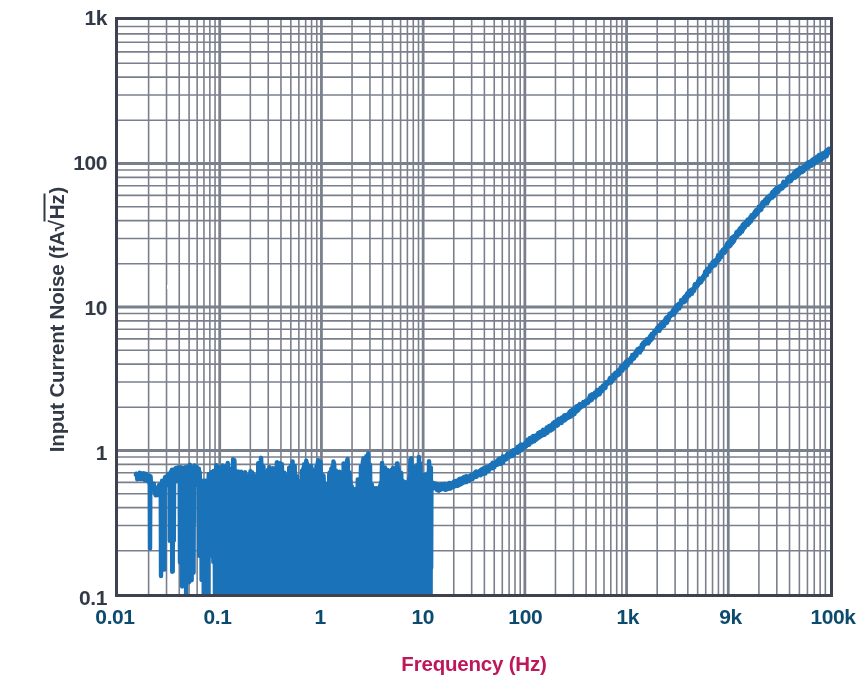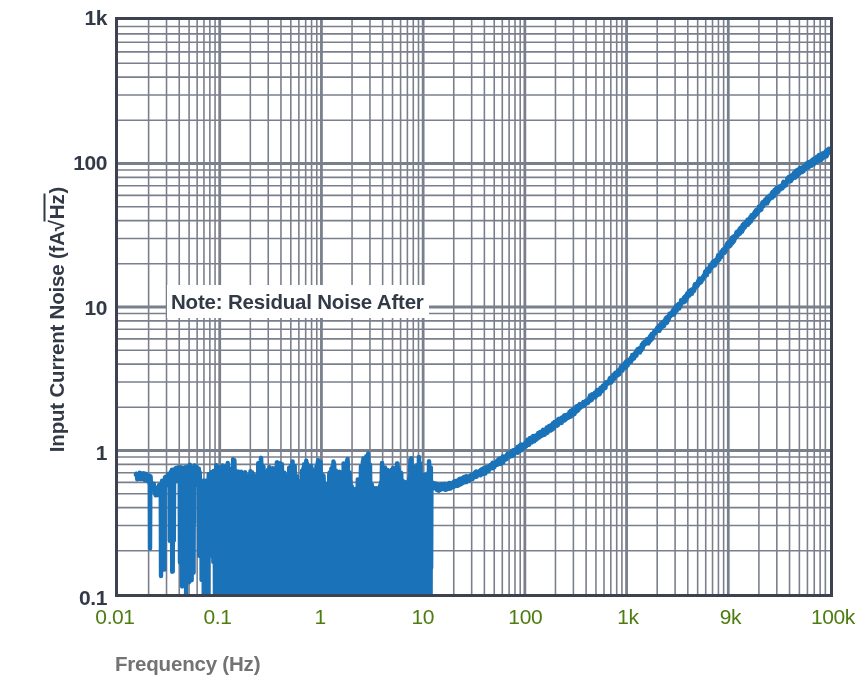--- a/index.html
+++ b/index.html
@@ -44,22 +44,22 @@
   #ytick-wrap {
     position: absolute;
     left: 0; top: 0;
     width: 107px; height: 684px;
   }
   .xtick {
     position: absolute;
     top: 606px;
     text-align: center;
     font-size: 21px;
-    font-weight: normal;
-    color: #4d7c0f;
+    font-weight: bold;
+    color: #0c4a6e;
     letter-spacing: -0.4px;
     line-height: 1;
     white-space: nowrap;
     transform: translateX(-50%);
   }
   
   #ylabel {
     position: absolute;
     left: -224px;
     top: 307px;
@@ -70,23 +70,24 @@
     font-size: 20.5px;
     font-weight: bold;
     color: #333a47;
     letter-spacing: -0.2px;
     white-space: nowrap;
   }
   #xlabel {
     position: absolute;
     left: 115px; top: 652px;
     width: 718px;
+    text-align: center;
     font-size: 20.5px;
     font-weight: bold;
-    color: #737373;
+    color: #be185d;
     letter-spacing: -0.2px;
     white-space: nowrap;
   }
   .rad {
     display: inline-block;
     border-top: 2px solid #333a47;
     padding: 0 1px 0 2px;
     margin-left: 1px;
     line-height: 1.08;
   }
@@ -221,21 +222,20 @@
         <line x1="0" y1="6.634836131297902" x2="718" y2="6.634836131297902" stroke="#7a7f8c" stroke-width="1.6"></line>
         <line x1="0" y1="435" x2="718" y2="435" stroke="#7a7f8c" stroke-width="2.8"></line>
         <line x1="0" y1="290" x2="718" y2="290" stroke="#7a7f8c" stroke-width="2.8"></line>
         <line x1="0" y1="145" x2="718" y2="145" stroke="#7a7f8c" stroke-width="2.8"></line>
       </svg>
     <svg id="curve-svg" viewBox="0 0 718 580" preserveAspectRatio="none">
         <path d="M18.06,459.46L18.33,458.43L18.60,458.79L18.87,459.64L19.14,460.86L19.41,464.13L19.68,463.45L19.95,460.65L20.22,462.47L20.48,463.02L20.75,461.78L21.02,463.56L21.29,459.08L21.56,461.27L21.83,457.54L22.10,462.49L22.37,457.63L22.64,462.87L22.91,463.86L23.18,460.37L23.45,463.04L23.72,460.59L23.98,461.81L24.25,459.39L24.52,462.10L24.79,461.82L25.06,459.46L25.33,463.97L25.60,457.94L25.87,462.23L26.14,461.91L26.41,461.60L26.68,462.22L26.95,464.89L27.21,463.43L27.48,458.78L27.75,460.32L28.02,458.77L28.29,461.94L28.56,458.67L28.83,460.92L29.10,464.23L29.37,463.03L29.64,465.72L29.91,461.65L30.18,464.34L30.45,464.60L30.71,462.22L30.98,461.93L31.25,463.08L31.52,467.92L31.79,460.36L32.06,464.67L32.33,534.13L32.60,467.29L32.87,461.24L33.14,466.09L33.41,469.57L33.68,468.59L33.95,471.84L34.21,470.61L34.48,472.27L34.75,469.69L35.02,469.12L35.29,469.65L35.56,474.95L35.83,469.68L36.10,468.51L36.37,472.11L36.64,471.34L36.91,473.46L37.18,478.69L37.44,473.83L37.71,475.07L37.98,480.30L38.25,477.91L38.52,480.22L38.79,474.12L39.06,475.22L39.33,476.72L39.60,479.87L39.87,476.35L40.14,472.55L40.41,480.12L40.68,476.32L40.94,471.04L41.21,477.61L41.48,469.90L41.75,476.87L42.02,479.29L42.29,469.79L42.56,474.55L42.83,472.20L43.10,472.49L43.37,561.86L43.64,475.74L43.91,473.54L44.18,475.87L44.44,465.52L44.71,473.94L44.98,469.77L45.25,473.85L45.52,469.70L45.79,469.75L46.06,467.55L46.33,471.05L46.60,469.33L46.87,555.42L47.14,465.64L47.41,461.99L47.67,471.11L47.94,470.78L48.21,461.54L48.48,467.57L48.75,463.72L49.02,467.13L49.29,462.66L49.56,465.01L49.83,466.71L50.10,465.68L50.37,460.88L50.64,469.86L50.91,458.31L51.17,465.57L51.44,465.81L51.71,467.85L51.98,466.11L52.25,526.31L52.52,464.70L52.79,465.76L53.06,464.46L53.33,463.94L53.60,456.11L53.87,455.79L54.14,463.79L54.40,454.43L54.67,557.63L54.94,466.07L55.21,557.46L55.48,489.10L55.75,456.86L56.02,466.68L56.29,526.20L56.56,466.63L56.83,460.82L57.10,453.83L57.37,463.38L57.64,456.09L57.90,466.40L58.17,462.33L58.44,452.62L58.71,460.76L58.98,461.43L59.25,465.65L59.52,457.88L59.79,457.12L60.06,461.78L60.33,460.95L60.60,460.66L60.87,451.80L61.14,456.71L61.40,456.76L61.67,452.19L61.94,465.03L62.21,466.90L62.48,547.91L62.75,493.77L63.02,462.89L63.29,452.26L63.56,451.89L63.83,454.59L64.10,466.36L64.37,543.49L64.63,572.45L64.90,453.95L65.17,459.28L65.44,463.72L65.71,452.50L65.98,455.05L66.25,466.40L66.52,452.28L66.79,463.15L67.06,452.69L67.33,461.23L67.60,462.77L67.87,451.83L68.13,454.12L68.40,463.25L68.67,580.00L68.94,453.67L69.21,537.33L69.48,459.76L69.75,466.92L70.02,460.42L70.29,458.10L70.56,451.88L70.83,452.57L71.10,450.88L71.36,454.07L71.63,568.09L71.90,465.97L72.17,454.75L72.44,449.37L72.71,531.04L72.98,555.26L73.25,459.85L73.52,455.96L73.79,453.50L74.06,452.24L74.33,566.16L74.60,463.42L74.86,492.52L75.13,464.20L75.40,460.08L75.67,454.56L75.94,467.26L76.21,558.46L76.48,464.35L76.75,508.21L77.02,449.97L77.29,464.22L77.56,459.10L77.83,460.47L78.10,466.09L78.36,469.99L78.63,463.56L78.90,456.30L79.17,460.83L79.44,451.68L79.71,456.75L79.98,468.88L80.25,457.83L80.52,458.54L80.79,455.31L81.06,459.72L81.33,467.73L81.59,453.38L81.86,541.40L82.13,463.45L82.40,456.91L82.67,466.46L82.94,476.97L83.21,469.95L83.48,467.38L83.75,471.36L84.02,468.97L84.29,565.80L84.56,476.91L84.83,467.40L85.09,480.66L85.36,562.63L85.63,533.83L85.90,475.83L86.17,465.41L86.44,580.00L86.71,483.29L86.98,529.11L87.25,482.85L87.52,475.60L87.79,525.34L88.06,479.85L88.32,465.38L88.59,466.22L88.86,469.33L89.13,470.20L89.40,477.12L89.67,473.12L89.94,465.72L90.21,466.49L90.48,477.76L90.75,580.00L91.02,580.00L91.29,465.42L91.56,458.86L91.82,463.00L92.09,466.08L92.36,471.81L92.63,470.45L92.90,541.32L93.17,460.07L93.44,471.35L93.71,458.67L93.98,456.81L94.25,460.79L94.52,511.86L94.79,473.42L95.06,525.18L95.32,470.90L95.59,459.87L95.86,465.86L96.13,547.57L96.40,455.53L96.67,474.54L96.94,460.74L97.21,457.00L97.48,469.03L97.75,580.00L98.02,466.54L98.29,531.22L98.55,473.54L98.82,458.41L99.09,449.79L99.36,455.35L99.63,463.35L99.90,580.00L100.17,457.03L100.44,472.58L100.71,451.52L100.98,512.52L101.25,503.40L101.52,459.09L101.79,475.29L102.05,469.49L102.32,460.59L102.59,518.83L102.86,461.25L103.13,456.76L103.40,580.00L103.67,574.18L103.94,546.35L104.21,474.75L104.48,580.00L104.75,452.58L105.02,450.45L105.28,450.27L105.55,456.71L105.82,466.78L106.09,468.39L106.36,470.25L106.63,455.16L106.90,458.98L107.17,531.28L107.44,469.48L107.71,580.00L107.98,456.20L108.25,473.84L108.52,580.00L108.78,580.00L109.05,450.53L109.32,580.00L109.59,468.61L109.86,450.42L110.13,454.60L110.40,458.92L110.67,447.55L110.94,450.98L111.21,458.14L111.48,471.25L111.75,540.73L112.02,465.72L112.28,470.19L112.55,459.73L112.82,454.21L113.09,580.00L113.36,468.62L113.63,464.33L113.90,466.73L114.17,454.47L114.44,568.11L114.71,452.87L114.98,580.00L115.25,506.44L115.51,470.33L115.78,537.08L116.05,443.86L116.32,445.52L116.59,523.59L116.86,447.97L117.13,580.00L117.40,444.85L117.67,459.20L117.94,473.25L118.21,580.00L118.48,474.85L118.75,471.83L119.01,463.55L119.28,465.65L119.55,539.15L119.82,466.36L120.09,532.18L120.36,462.00L120.63,580.00L120.90,456.07L121.17,580.00L121.44,580.00L121.71,580.00L121.98,481.37L122.25,580.00L122.51,482.21L122.78,580.00L123.05,459.24L123.32,580.00L123.59,535.95L123.86,474.46L124.13,456.33L124.40,560.35L124.67,464.13L124.94,458.26L125.21,561.80L125.48,567.47L125.74,475.20L126.01,580.00L126.28,469.25L126.55,580.00L126.82,473.63L127.09,472.44L127.36,580.00L127.63,465.73L127.90,480.25L128.17,456.81L128.44,462.31L128.71,471.40L128.98,479.96L129.24,469.76L129.51,536.24L129.78,480.14L130.05,580.00L130.32,474.11L130.59,476.60L130.86,481.90L131.13,546.24L131.40,460.25L131.67,473.57L131.94,580.00L132.21,459.97L132.47,580.00L132.74,476.29L133.01,580.00L133.28,580.00L133.55,455.87L133.82,471.11L134.09,463.26L134.36,580.00L134.63,464.96L134.90,580.00L135.17,456.89L135.44,469.70L135.71,458.56L135.97,458.52L136.24,467.58L136.51,482.61L136.78,580.00L137.05,477.59L137.32,580.00L137.59,580.00L137.86,466.84L138.13,482.49L138.40,474.72L138.67,460.39L138.94,548.10L139.21,476.37L139.47,546.02L139.74,481.98L140.01,463.80L140.28,462.99L140.55,580.00L140.82,529.48L141.09,580.00L141.36,447.87L141.63,460.45L141.90,580.00L142.17,578.76L142.44,458.23L142.70,566.24L142.97,580.00L143.24,453.72L143.51,580.00L143.78,580.00L144.05,444.46L144.32,442.37L144.59,448.94L144.86,459.09L145.13,449.64L145.40,473.66L145.67,452.94L145.94,580.00L146.20,468.22L146.47,580.00L146.74,451.31L147.01,463.06L147.28,562.87L147.55,580.00L147.82,471.15L148.09,574.19L148.36,474.34L148.63,462.88L148.90,580.00L149.17,467.10L149.43,579.84L149.70,462.99L149.97,580.00L150.24,460.95L150.51,456.22L150.78,580.00L151.05,580.00L151.32,454.35L151.59,580.00L151.86,457.10L152.13,460.30L152.40,465.26L152.67,451.81L152.93,522.84L153.20,484.24L153.47,472.23L153.74,524.19L154.01,483.83L154.28,580.00L154.55,468.42L154.82,462.60L155.09,459.58L155.36,580.00L155.63,580.00L155.90,458.07L156.17,452.74L156.43,475.58L156.70,473.82L156.97,474.81L157.24,580.00L157.51,524.70L157.78,580.00L158.05,475.00L158.32,580.00L158.59,453.86L158.86,580.00L159.13,580.00L159.40,462.34L159.66,473.71L159.93,457.84L160.20,447.01L160.47,446.82L160.74,565.43L161.01,472.03L161.28,469.87L161.55,472.18L161.82,455.04L162.09,457.76L162.36,451.08L162.63,580.00L162.90,457.42L163.16,469.57L163.43,447.81L163.70,580.00L163.97,473.59L164.24,574.36L164.51,449.52L164.78,475.87L165.05,580.00L165.32,448.90L165.59,470.59L165.86,466.73L166.13,580.00L166.39,580.00L166.66,479.65L166.93,464.11L167.20,472.72L167.47,477.22L167.74,457.36L168.01,580.00L168.28,464.60L168.55,484.97L168.82,475.55L169.09,488.37L169.36,470.20L169.63,549.18L169.89,580.00L170.16,475.56L170.43,529.41L170.70,470.27L170.97,580.00L171.24,580.00L171.51,489.19L171.78,477.08L172.05,459.18L172.32,470.88L172.59,452.38L172.86,463.89L173.13,478.89L173.39,580.00L173.66,530.65L173.93,580.00L174.20,450.69L174.47,461.23L174.74,476.00L175.01,580.00L175.28,580.00L175.55,580.00L175.82,474.46L176.09,446.14L176.36,580.00L176.62,460.59L176.89,580.00L177.16,479.93L177.43,451.20L177.70,453.78L177.97,454.50L178.24,450.69L178.51,481.12L178.78,580.00L179.05,469.79L179.32,463.89L179.59,580.00L179.86,580.00L180.12,560.02L180.39,461.07L180.66,537.50L180.93,580.00L181.20,488.32L181.47,580.00L181.74,580.00L182.01,498.36L182.28,580.00L182.55,466.06L182.82,580.00L183.09,580.00L183.35,580.00L183.62,468.94L183.89,487.75L184.16,547.76L184.43,580.00L184.70,580.00L184.97,481.96L185.24,479.67L185.51,455.34L185.78,462.05L186.05,558.05L186.32,580.00L186.59,580.00L186.85,453.06L187.12,470.28L187.39,475.54L187.66,448.94L187.93,464.35L188.20,468.64L188.47,565.88L188.74,548.42L189.01,580.00L189.28,580.00L189.55,470.88L189.82,445.16L190.09,473.79L190.35,564.23L190.62,447.87L190.89,580.00L191.16,456.69L191.43,580.00L191.70,461.84L191.97,452.53L192.24,580.00L192.51,459.48L192.78,463.76L193.05,475.85L193.32,476.01L193.58,471.88L193.85,578.76L194.12,465.69L194.39,580.00L194.66,450.22L194.93,464.78L195.20,452.31L195.47,580.00L195.74,474.20L196.01,486.51L196.28,484.08L196.55,580.00L196.82,485.91L197.08,469.20L197.35,475.95L197.62,580.00L197.89,580.00L198.16,474.18L198.43,463.71L198.70,454.71L198.97,580.00L199.24,463.75L199.51,579.15L199.78,580.00L200.05,450.84L200.32,464.91L200.58,466.12L200.85,452.68L201.12,580.00L201.39,446.51L201.66,454.40L201.93,444.67L202.20,518.65L202.47,580.00L202.74,580.00L203.01,460.59L203.28,536.25L203.55,463.33L203.81,449.83L204.08,575.84L204.35,446.59L204.62,473.65L204.89,481.26L205.16,532.77L205.43,468.67L205.70,458.82L205.97,471.02L206.24,553.92L206.51,487.70L206.78,580.00L207.05,580.00L207.31,460.51L207.58,469.25L207.85,470.62L208.12,473.65L208.39,539.18L208.66,580.00L208.93,494.54L209.20,473.07L209.47,580.00L209.74,477.29L210.01,580.00L210.28,468.71L210.54,580.00L210.81,474.46L211.08,491.09L211.35,474.71L211.62,480.40L211.89,483.23L212.16,468.91L212.43,473.68L212.70,580.00L212.97,459.98L213.24,457.81L213.51,457.12L213.78,487.68L214.04,486.89L214.31,475.47L214.58,483.71L214.85,537.41L215.12,453.31L215.39,529.48L215.66,478.21L215.93,580.00L216.20,451.31L216.47,516.90L216.74,464.24L217.01,465.90L217.28,445.94L217.54,457.66L217.81,447.61L218.08,449.42L218.35,480.34L218.62,479.14L218.89,580.00L219.16,580.00L219.43,456.70L219.70,455.17L219.97,480.50L220.24,580.00L220.51,475.32L220.77,458.37L221.04,478.05L221.31,457.21L221.58,580.00L221.85,580.00L222.12,459.91L222.39,580.00L222.66,482.78L222.93,580.00L223.20,456.51L223.47,471.91L223.74,576.10L224.01,480.34L224.27,546.15L224.54,580.00L224.81,461.55L225.08,487.13L225.35,479.16L225.62,580.00L225.89,468.67L226.16,580.00L226.43,580.00L226.70,528.99L226.97,456.47L227.24,580.00L227.50,447.97L227.77,463.92L228.04,466.35L228.31,450.67L228.58,580.00L228.85,544.26L229.12,580.00L229.39,580.00L229.66,448.64L229.93,458.31L230.20,453.74L230.47,580.00L230.74,457.40L231.00,444.96L231.27,580.00L231.54,443.40L231.81,451.32L232.08,558.53L232.35,580.00L232.62,464.19L232.89,458.49L233.16,580.00L233.43,481.88L233.70,457.12L233.97,580.00L234.24,580.00L234.50,466.52L234.77,476.41L235.04,490.84L235.31,495.47L235.58,494.42L235.85,471.32L236.12,501.21L236.39,580.00L236.66,580.00L236.93,477.92L237.20,487.53L237.47,508.47L237.73,580.00L238.00,580.00L238.27,498.71L238.54,498.93L238.81,503.66L239.08,549.59L239.35,485.13L239.62,485.23L239.89,473.64L240.16,486.35L240.43,485.54L240.70,495.25L240.97,580.00L241.23,474.38L241.50,489.26L241.77,464.17L242.04,490.98L242.31,495.00L242.58,481.09L242.85,465.13L243.12,580.00L243.39,580.00L243.66,487.38L243.93,580.00L244.20,580.00L244.46,580.00L244.73,469.46L245.00,450.86L245.27,580.00L245.54,580.00L245.81,535.80L246.08,580.00L246.35,580.00L246.62,477.70L246.89,446.02L247.16,533.48L247.43,443.05L247.70,580.00L247.96,527.35L248.23,446.49L248.50,447.22L248.77,465.31L249.04,450.81L249.31,580.00L249.58,580.00L249.85,449.43L250.12,554.94L250.39,440.76L250.66,448.48L250.93,577.45L251.20,465.64L251.46,466.68L251.73,467.94L252.00,580.00L252.27,437.98L252.54,443.35L252.81,580.00L253.08,456.64L253.35,580.00L253.62,479.19L253.89,580.00L254.16,449.44L254.43,471.91L254.69,556.45L254.96,469.44L255.23,483.67L255.50,525.88L255.77,483.02L256.04,469.62L256.31,580.00L256.58,580.00L256.85,482.49L257.12,498.33L257.39,580.00L257.66,580.00L257.93,484.69L258.19,472.88L258.46,580.00L258.73,506.51L259.00,505.25L259.27,580.00L259.54,487.67L259.81,580.00L260.08,482.80L260.35,501.89L260.62,473.14L260.89,580.00L261.16,485.69L261.43,480.32L261.69,580.00L261.96,487.87L262.23,580.00L262.50,580.00L262.77,560.94L263.04,580.00L263.31,493.81L263.58,488.76L263.85,475.68L264.12,470.87L264.39,580.00L264.66,469.61L264.92,580.00L265.19,467.03L265.46,580.00L265.73,480.77L266.00,457.00L266.27,447.49L266.54,566.19L266.81,460.02L267.08,580.00L267.35,460.69L267.62,580.00L267.89,462.54L268.16,460.16L268.42,580.00L268.69,580.00L268.96,463.71L269.23,452.22L269.50,481.24L269.77,454.61L270.04,576.32L270.31,460.75L270.58,484.58L270.85,565.83L271.12,458.47L271.39,548.94L271.65,454.75L271.92,580.00L272.19,580.00L272.46,580.00L272.73,486.77L273.00,467.89L273.27,463.49L273.54,483.72L273.81,580.00L274.08,490.18L274.35,461.28L274.62,487.17L274.89,479.29L275.15,483.59L275.42,474.95L275.69,454.56L275.96,464.02L276.23,580.00L276.50,580.00L276.77,580.00L277.04,480.48L277.31,452.49L277.58,478.21L277.85,480.66L278.12,580.00L278.39,534.92L278.65,564.09L278.92,529.64L279.19,468.29L279.46,580.00L279.73,454.60L280.00,551.12L280.27,580.00L280.54,580.00L280.81,468.15L281.08,456.68L281.35,448.03L281.62,580.00L281.88,448.10L282.15,580.00L282.42,467.13L282.69,452.37L282.96,580.00L283.23,580.00L283.50,455.52L283.77,580.00L284.04,580.00L284.31,460.82L284.58,580.00L284.85,486.30L285.12,580.00L285.38,567.71L285.65,457.72L285.92,472.63L286.19,530.74L286.46,496.75L286.73,482.35L287.00,491.85L287.27,465.66L287.54,484.53L287.81,483.40L288.08,487.14L288.35,498.42L288.61,481.13L288.88,469.74L289.15,580.00L289.42,482.65L289.69,580.00L289.96,492.63L290.23,467.07L290.50,481.93L290.77,570.44L291.04,527.10L291.31,580.00L291.58,542.00L291.85,571.15L292.11,481.73L292.38,580.00L292.65,542.93L292.92,580.00L293.19,470.11L293.46,463.52L293.73,476.78L294.00,541.65L294.27,463.14L294.54,457.88L294.81,443.96L295.08,454.56L295.35,580.00L295.61,577.76L295.88,442.85L296.15,580.00L296.42,580.00L296.69,449.72L296.96,452.69L297.23,450.57L297.50,580.00L297.77,580.00L298.04,580.00L298.31,460.08L298.58,458.81L298.84,580.00L299.11,554.86L299.38,580.00L299.65,468.89L299.92,457.54L300.19,511.62L300.46,458.86L300.73,580.00L301.00,465.97L301.27,564.92L301.54,449.90L301.81,580.00L302.08,580.00L302.34,457.57L302.61,467.12L302.88,512.23L303.15,578.41L303.42,441.59L303.69,471.20L303.96,452.98L304.23,580.00L304.50,457.74L304.77,580.00L305.04,448.14L305.31,580.00L305.57,476.76L305.84,478.54L306.11,476.45L306.38,481.05L306.65,528.32L306.92,483.40L307.19,580.00L307.46,580.00L307.73,580.00L308.00,459.66L308.27,486.37L308.54,466.88L308.81,541.11L309.07,580.00L309.34,462.11L309.61,459.76L309.88,569.91L310.15,481.08L310.42,517.87L310.69,580.00L310.96,575.71L311.23,472.35L311.50,575.90L311.77,462.11L312.04,472.41L312.31,470.20L312.57,580.00L312.84,458.68L313.11,456.80L313.38,473.30L313.65,445.67L313.92,450.76L314.19,466.32L314.46,476.79L314.73,548.76L315.00,580.00L315.27,580.00L315.54,452.26L315.80,553.79L316.07,467.86L316.34,469.64L316.61,472.29L316.88,472.86L317.15,467.75L317.42,473.04L317.69,471.51L317.96,471.92L318.23,467.75L318.50,473.24L318.77,469.25L319.04,468.14L319.30,469.29L319.57,468.87L319.84,468.34L320.11,472.76L320.38,473.22L320.65,471.49L320.92,471.52L321.19,469.32L321.46,469.03L321.73,475.01L322.00,469.14L322.27,475.09L322.53,475.32L322.80,472.14L323.07,472.48L323.34,470.88L323.61,475.70L323.88,475.02L324.15,474.12L324.42,471.33L324.69,473.49L324.96,471.76L325.23,474.67L325.50,469.63L325.77,472.45L326.03,470.99L326.30,470.05L326.57,468.96L326.84,472.04L327.11,470.34L327.38,470.24L327.65,469.99L327.92,470.67L328.19,474.04L328.46,473.69L328.73,471.82L329.00,470.07L329.27,468.82L329.53,471.71L329.80,470.42L330.07,474.82L330.34,472.52L330.61,470.46L330.88,474.65L331.15,474.44L331.42,472.09L331.69,473.54L331.96,471.64L332.23,468.95L332.50,470.44L332.76,470.60L333.03,471.81L333.30,472.08L333.57,473.78L333.84,470.87L334.11,467.71L334.38,467.77L334.65,471.32L334.92,470.80L335.19,473.41L335.46,470.06L335.73,470.59L336.00,468.40L336.26,471.24L336.53,469.92L336.80,468.94L337.07,470.16L337.34,469.70L337.61,469.89L337.88,472.30L338.15,470.57L338.42,466.67L338.69,471.44L338.96,466.14L339.23,469.67L339.50,470.33L339.76,470.53L340.03,470.84L340.30,468.36L340.57,465.80L340.84,470.87L341.11,470.59L341.38,467.40L341.65,470.57L341.92,469.46L342.19,468.33L342.46,466.41L342.73,469.83L342.99,470.62L343.26,464.68L343.53,469.82L343.80,469.90L344.07,467.09L344.34,463.75L344.61,464.12L344.88,466.22L345.15,468.93L345.42,466.60L345.69,464.50L345.96,469.07L346.23,463.28L346.49,465.04L346.76,468.48L347.03,462.97L347.30,466.95L347.57,463.67L347.84,467.83L348.11,463.11L348.38,464.28L348.65,467.30L348.92,461.72L349.19,467.06L349.46,463.09L349.72,462.76L349.99,467.18L350.26,465.24L350.53,463.90L350.80,462.07L351.07,461.08L351.34,466.95L351.61,464.82L351.88,461.12L352.15,465.98L352.42,464.61L352.69,462.09L352.96,464.85L353.22,464.77L353.49,462.37L353.76,464.75L354.03,461.02L354.30,465.48L354.57,464.08L354.84,464.85L355.11,461.36L355.38,460.33L355.65,464.04L355.92,460.85L356.19,460.10L356.46,459.76L356.72,461.21L356.99,460.18L357.26,460.94L357.53,463.89L357.80,458.90L358.07,460.82L358.34,461.26L358.61,460.46L358.88,461.89L359.15,461.58L359.42,462.16L359.69,459.05L359.95,457.19L360.22,461.27L360.49,457.38L360.76,458.14L361.03,456.10L361.30,457.98L361.57,461.58L361.84,460.76L362.11,460.28L362.38,459.98L362.65,458.32L362.92,460.39L363.19,457.80L363.45,459.92L363.72,456.21L363.99,458.71L364.26,458.12L364.53,455.93L364.80,459.22L365.07,455.32L365.34,456.91L365.61,460.13L365.88,454.64L366.15,459.45L366.42,456.37L366.68,454.68L366.95,453.96L367.22,458.40L367.49,457.81L367.76,458.48L368.03,456.34L368.30,454.72L368.57,458.34L368.84,452.96L369.11,458.44L369.38,456.85L369.65,453.03L369.92,457.90L370.18,454.41L370.45,458.27L370.72,455.06L370.99,453.97L371.26,451.91L371.53,454.97L371.80,453.66L372.07,452.56L372.34,455.45L372.61,454.47L372.88,456.19L373.15,455.53L373.42,451.71L373.68,455.93L373.95,452.38L374.22,451.09L374.49,453.29L374.76,450.44L375.03,451.29L375.30,450.71L375.57,449.64L375.84,453.28L376.11,452.32L376.38,452.09L376.65,449.69L376.91,450.65L377.18,451.27L377.45,450.42L377.72,447.21L377.99,448.16L378.26,452.93L378.53,451.89L378.80,451.37L379.07,451.25L379.34,450.68L379.61,451.91L379.88,448.57L380.15,447.62L380.41,448.74L380.68,449.99L380.95,446.82L381.22,448.91L381.49,448.43L381.76,449.55L382.03,445.98L382.30,445.25L382.57,449.37L382.84,448.41L383.11,445.26L383.38,444.24L383.64,444.28L383.91,443.62L384.18,444.60L384.45,443.92L384.72,448.22L384.99,443.10L385.26,446.28L385.53,448.69L385.80,443.71L386.07,446.00L386.34,444.41L386.61,447.94L386.88,442.35L387.14,442.25L387.41,447.12L387.68,442.96L387.95,441.02L388.22,444.35L388.49,446.84L388.76,443.33L389.03,442.13L389.30,443.36L389.57,441.99L389.84,441.80L390.11,442.83L390.38,442.63L390.64,440.76L390.91,444.08L391.18,443.48L391.45,440.90L391.72,441.10L391.99,443.73L392.26,439.06L392.53,439.25L392.80,439.39L393.07,438.08L393.34,438.21L393.61,441.09L393.87,439.99L394.14,440.87L394.41,441.50L394.68,439.02L394.95,440.59L395.22,437.92L395.49,441.26L395.76,439.85L396.03,439.98L396.30,439.59L396.57,436.13L396.84,439.54L397.11,435.73L397.37,438.43L397.64,440.55L397.91,437.08L398.18,439.39L398.45,434.63L398.72,436.02L398.99,439.23L399.26,439.69L399.53,437.22L399.80,437.26L400.07,437.03L400.34,434.15L400.61,434.45L400.87,436.11L401.14,436.80L401.41,434.00L401.68,436.49L401.95,436.07L402.22,434.90L402.49,432.62L402.76,431.45L403.03,437.32L403.30,437.29L403.57,435.18L403.84,432.23L404.10,435.86L404.37,433.82L404.64,430.50L404.91,433.11L405.18,433.81L405.45,429.99L405.72,430.25L405.99,429.17L406.26,435.10L406.53,428.82L406.80,429.72L407.07,433.18L407.34,433.86L407.60,429.60L407.87,433.51L408.14,430.41L408.41,433.51L408.68,431.84L408.95,430.54L409.22,429.33L409.49,430.21L409.76,428.25L410.03,430.06L410.30,432.11L410.57,429.49L410.83,427.09L411.10,431.02L411.37,429.99L411.64,430.88L411.91,426.13L412.18,425.27L412.45,429.59L412.72,428.15L412.99,424.06L413.26,424.72L413.53,428.81L413.80,427.39L414.07,425.66L414.33,426.30L414.60,429.20L414.87,427.89L415.14,422.62L415.41,424.99L415.68,427.24L415.95,427.07L416.22,425.13L416.49,422.37L416.76,422.01L417.03,426.99L417.30,424.17L417.57,423.56L417.83,422.50L418.10,422.54L418.37,426.15L418.64,420.29L418.91,420.45L419.18,425.25L419.45,424.36L419.72,425.76L419.99,423.89L420.26,420.65L420.53,422.51L420.80,424.09L421.06,423.21L421.33,419.82L421.60,424.31L421.87,419.51L422.14,422.50L422.41,421.49L422.68,423.22L422.95,421.17L423.22,420.81L423.49,418.68L423.76,417.32L424.03,421.05L424.30,419.22L424.56,422.04L424.83,421.54L425.10,416.79L425.37,418.42L425.64,416.23L425.91,416.27L426.18,417.22L426.45,420.66L426.72,419.15L426.99,416.45L427.26,416.21L427.53,420.01L427.79,419.06L428.06,417.93L428.33,414.93L428.60,414.12L428.87,416.09L429.14,417.67L429.41,415.89L429.68,417.68L429.95,415.85L430.22,419.27L430.49,417.47L430.76,413.79L431.03,417.03L431.29,415.26L431.56,417.86L431.83,415.25L432.10,414.16L432.37,411.76L432.64,414.44L432.91,415.43L433.18,417.22L433.45,413.52L433.72,415.38L433.99,413.77L434.26,412.05L434.53,415.27L434.79,410.27L435.06,413.76L435.33,413.15L435.60,413.68L435.87,410.02L436.14,414.25L436.41,411.22L436.68,414.82L436.95,412.91L437.22,413.53L437.49,408.81L437.76,412.54L438.02,413.99L438.29,410.13L438.56,407.48L438.83,407.88L439.10,411.65L439.37,408.73L439.64,407.45L439.91,412.50L440.18,406.01L440.45,408.57L440.72,409.76L440.99,406.92L441.26,408.88L441.52,406.10L441.79,409.84L442.06,408.89L442.33,408.78L442.60,404.96L442.87,409.96L443.14,409.26L443.41,405.37L443.68,403.67L443.95,408.96L444.22,405.68L444.49,407.93L444.75,402.88L445.02,406.72L445.29,407.16L445.56,404.31L445.83,404.21L446.10,406.57L446.37,405.38L446.64,404.04L446.91,403.56L447.18,403.70L447.45,407.21L447.72,401.63L447.99,405.35L448.25,405.38L448.52,402.26L448.79,403.38L449.06,401.65L449.33,402.81L449.60,400.80L449.87,399.56L450.14,400.22L450.41,404.68L450.68,404.13L450.95,402.20L451.22,399.22L451.49,402.38L451.75,403.46L452.02,399.43L452.29,402.48L452.56,399.20L452.83,401.50L453.10,400.12L453.37,398.57L453.64,401.03L453.91,398.47L454.18,400.91L454.45,401.91L454.72,400.84L454.98,399.22L455.25,395.96L455.52,396.89L455.79,395.90L456.06,400.88L456.33,398.20L456.60,394.86L456.87,394.91L457.14,400.48L457.41,398.19L457.68,398.68L457.95,398.98L458.22,399.69L458.48,393.66L458.75,397.96L459.02,397.37L459.29,393.36L459.56,398.32L459.83,397.93L460.10,392.73L460.37,398.25L460.64,392.94L460.91,391.83L461.18,391.80L461.45,391.27L461.71,393.41L461.98,395.89L462.25,394.48L462.52,390.22L462.79,392.39L463.06,393.92L463.33,393.11L463.60,394.95L463.87,391.27L464.14,392.19L464.41,393.98L464.68,389.40L464.95,390.76L465.21,388.40L465.48,388.09L465.75,390.30L466.02,391.29L466.29,391.78L466.56,389.85L466.83,389.60L467.10,390.81L467.37,388.24L467.64,390.83L467.91,390.07L468.18,387.63L468.45,390.44L468.71,390.46L468.98,389.83L469.25,385.98L469.52,387.08L469.79,390.22L470.06,386.60L470.33,389.22L470.60,388.01L470.87,388.30L471.14,387.38L471.41,386.73L471.68,386.23L471.94,384.57L472.21,387.55L472.48,387.11L472.75,387.13L473.02,385.60L473.29,385.80L473.56,385.93L473.83,386.36L474.10,386.94L474.37,383.07L474.64,384.71L474.91,382.53L475.18,383.88L475.44,380.81L475.71,384.20L475.98,379.43L476.25,384.70L476.52,383.94L476.79,380.44L477.06,384.32L477.33,379.35L477.60,381.92L477.87,383.71L478.14,378.06L478.41,378.79L478.68,378.58L478.94,380.02L479.21,379.08L479.48,379.13L479.75,379.80L480.02,379.52L480.29,378.72L480.56,381.04L480.83,376.54L481.10,381.63L481.37,377.03L481.64,380.96L481.91,380.46L482.17,379.48L482.44,375.08L482.71,377.31L482.98,376.00L483.25,373.78L483.52,379.01L483.79,375.73L484.06,374.95L484.33,374.31L484.60,375.08L484.87,375.83L485.14,376.43L485.41,374.41L485.67,378.23L485.94,377.39L486.21,374.99L486.48,371.85L486.75,373.63L487.02,373.18L487.29,371.41L487.56,375.47L487.83,373.65L488.10,375.09L488.37,373.80L488.64,370.34L488.90,369.52L489.17,373.64L489.44,370.34L489.71,370.59L489.98,371.99L490.25,371.35L490.52,370.85L490.79,367.48L491.06,369.15L491.33,368.69L491.60,371.85L491.87,370.01L492.14,365.90L492.40,367.84L492.67,365.98L492.94,368.48L493.21,368.07L493.48,366.16L493.75,365.64L494.02,366.60L494.29,366.77L494.56,367.21L494.83,365.17L495.10,364.71L495.37,365.55L495.64,363.09L495.90,362.06L496.17,365.76L496.44,364.40L496.71,361.50L496.98,364.08L497.25,366.32L497.52,361.36L497.79,362.03L498.06,362.07L498.33,365.12L498.60,362.23L498.87,362.61L499.13,361.50L499.40,358.46L499.67,360.86L499.94,359.33L500.21,362.97L500.48,362.63L500.75,359.88L501.02,357.32L501.29,360.81L501.56,356.48L501.83,360.62L502.10,357.42L502.37,356.70L502.63,359.58L502.90,357.89L503.17,359.00L503.44,356.50L503.71,359.18L503.98,356.48L504.25,354.21L504.52,357.42L504.79,355.39L505.06,355.18L505.33,357.76L505.60,358.02L505.86,356.05L506.13,352.90L506.40,355.13L506.67,353.93L506.94,350.44L507.21,350.73L507.48,354.98L507.75,354.50L508.02,350.10L508.29,352.69L508.56,351.25L508.83,354.33L509.10,351.29L509.36,348.98L509.63,348.20L509.90,348.70L510.17,349.15L510.44,351.04L510.71,349.86L510.98,347.84L511.25,351.55L511.52,346.07L511.79,346.51L512.06,351.44L512.33,345.12L512.60,345.37L512.86,349.65L513.13,346.72L513.40,348.86L513.67,346.73L513.94,349.13L514.21,344.81L514.48,343.56L514.75,344.28L515.02,347.20L515.29,344.54L515.56,343.32L515.83,343.98L516.09,343.08L516.36,342.84L516.63,343.19L516.90,343.22L517.17,341.21L517.44,345.41L517.71,342.24L517.98,342.70L518.25,343.37L518.52,338.52L518.79,342.19L519.06,342.77L519.33,338.17L519.59,338.65L519.86,340.03L520.13,340.49L520.40,342.03L520.67,338.47L520.94,340.74L521.21,339.88L521.48,336.32L521.75,339.49L522.02,335.81L522.29,338.34L522.56,335.37L522.82,339.35L523.09,337.27L523.36,333.58L523.63,336.18L523.90,332.63L524.17,336.13L524.44,334.78L524.71,333.45L524.98,334.91L525.25,333.72L525.52,334.18L525.79,331.66L526.06,333.70L526.32,336.09L526.59,332.54L526.86,334.64L527.13,333.53L527.40,333.57L527.67,333.92L527.94,330.02L528.21,327.99L528.48,332.59L528.75,331.18L529.02,328.14L529.29,331.67L529.56,326.26L529.82,326.08L530.09,326.24L530.36,329.01L530.63,327.84L530.90,325.07L531.17,325.49L531.44,325.60L531.71,327.16L531.98,326.64L532.25,327.25L532.52,326.21L532.79,324.12L533.05,324.87L533.32,322.47L533.59,325.89L533.86,323.90L534.13,325.16L534.40,321.97L534.67,326.92L534.94,324.61L535.21,323.75L535.48,325.92L535.75,324.61L536.02,324.51L536.29,321.95L536.55,319.50L536.82,322.02L537.09,323.93L537.36,318.66L537.63,321.56L537.90,320.62L538.17,317.09L538.44,319.55L538.71,322.13L538.98,319.32L539.25,319.00L539.52,320.17L539.78,319.89L540.05,316.20L540.32,316.94L540.59,316.11L540.86,314.21L541.13,316.18L541.40,313.87L541.67,316.87L541.94,315.37L542.21,313.92L542.48,315.83L542.75,313.65L543.02,313.13L543.28,313.19L543.55,311.25L543.82,313.26L544.09,312.94L544.36,312.11L544.63,310.19L544.90,313.48L545.17,311.15L545.44,309.07L545.71,312.50L545.98,314.11L546.25,308.52L546.52,313.22L546.78,307.99L547.05,308.12L547.32,311.96L547.59,306.60L547.86,308.39L548.13,308.60L548.40,307.56L548.67,308.11L548.94,310.12L549.21,305.27L549.48,307.58L549.75,307.16L550.01,305.04L550.28,306.52L550.55,304.91L550.82,308.98L551.09,303.83L551.36,304.15L551.63,304.91L551.90,303.65L552.17,301.71L552.44,303.77L552.71,304.72L552.98,300.69L553.25,300.48L553.51,306.01L553.78,305.52L554.05,301.10L554.32,301.15L554.59,301.63L554.86,303.77L555.13,300.84L555.40,302.54L555.67,299.01L555.94,296.99L556.21,299.22L556.48,300.06L556.75,296.38L557.01,299.41L557.28,298.02L557.55,298.38L557.82,298.30L558.09,295.63L558.36,298.01L558.63,295.76L558.90,296.96L559.17,298.06L559.44,293.61L559.71,296.47L559.98,295.88L560.24,292.85L560.51,292.34L560.78,297.61L561.05,296.22L561.32,296.62L561.59,290.76L561.86,293.44L562.13,293.44L562.40,292.55L562.67,289.06L562.94,293.30L563.21,288.45L563.48,293.81L563.74,289.33L564.01,291.07L564.28,288.61L564.55,289.09L564.82,290.82L565.09,291.71L565.36,286.88L565.63,287.31L565.90,291.49L566.17,290.90L566.44,288.61L566.71,286.62L566.97,287.29L567.24,289.46L567.51,288.02L567.78,283.21L568.05,285.69L568.32,283.10L568.59,285.78L568.86,283.02L569.13,284.29L569.40,284.85L569.67,282.89L569.94,284.09L570.21,283.40L570.47,280.87L570.74,285.26L571.01,280.70L571.28,283.87L571.55,279.47L571.82,284.49L572.09,279.78L572.36,280.72L572.63,278.68L572.90,281.04L573.17,283.18L573.44,280.90L573.71,278.36L573.97,276.18L574.24,280.33L574.51,276.23L574.78,277.06L575.05,277.61L575.32,274.68L575.59,275.71L575.86,273.78L576.13,278.64L576.40,277.67L576.67,274.60L576.94,276.17L577.20,273.88L577.47,275.88L577.74,274.13L578.01,272.43L578.28,276.85L578.55,272.58L578.82,276.62L579.09,274.21L579.36,275.21L579.63,273.40L579.90,272.59L580.17,272.92L580.44,271.10L580.70,271.08L580.97,273.76L581.24,270.45L581.51,267.52L581.78,267.05L582.05,270.79L582.32,266.72L582.59,268.20L582.86,268.14L583.13,267.98L583.40,268.21L583.67,266.73L583.93,269.36L584.20,267.40L584.47,265.57L584.74,268.26L585.01,263.65L585.28,264.57L585.55,265.49L585.82,266.03L586.09,262.01L586.36,261.46L586.63,261.18L586.90,265.37L587.17,265.67L587.43,263.16L587.70,265.25L587.97,263.06L588.24,264.53L588.51,263.10L588.78,263.58L589.05,261.81L589.32,262.12L589.59,261.60L589.86,259.46L590.13,261.76L590.40,260.19L590.67,259.01L590.93,257.67L591.20,257.42L591.47,258.95L591.74,259.45L592.01,254.45L592.28,258.10L592.55,253.69L592.82,254.06L593.09,257.24L593.36,254.77L593.63,253.42L593.90,257.77L594.16,251.49L594.43,253.17L594.70,251.22L594.97,251.24L595.24,252.38L595.51,251.01L595.78,250.76L596.05,253.09L596.32,251.26L596.59,254.29L596.86,248.20L597.13,250.16L597.40,247.35L597.66,249.50L597.93,249.08L598.20,247.44L598.47,250.61L598.74,249.72L599.01,246.52L599.28,248.77L599.55,244.74L599.82,245.36L600.09,248.61L600.36,247.80L600.63,248.18L600.89,247.26L601.16,243.40L601.43,247.93L601.70,246.83L601.97,248.04L602.24,245.14L602.51,242.82L602.78,246.22L603.05,243.59L603.32,241.85L603.59,244.20L603.86,242.18L604.13,242.22L604.39,244.85L604.66,239.46L604.93,243.52L605.20,237.56L605.47,242.90L605.74,237.76L606.01,241.22L606.28,238.43L606.55,242.00L606.82,237.48L607.09,239.75L607.36,239.96L607.63,239.16L607.89,235.69L608.16,235.02L608.43,233.96L608.70,239.32L608.97,234.42L609.24,236.49L609.51,235.37L609.78,234.32L610.05,232.05L610.32,234.14L610.59,233.34L610.86,235.36L611.12,231.94L611.39,230.91L611.66,235.39L611.93,234.91L612.20,234.17L612.47,233.44L612.74,231.86L613.01,229.65L613.28,228.34L613.55,232.55L613.82,226.71L614.09,226.44L614.36,227.98L614.62,225.26L614.89,225.73L615.16,228.24L615.43,229.30L615.70,224.40L615.97,225.84L616.24,224.21L616.51,228.44L616.78,227.90L617.05,228.57L617.32,224.11L617.59,222.65L617.86,224.59L618.12,227.35L618.39,221.16L618.66,220.34L618.93,225.28L619.20,225.47L619.47,225.52L619.74,224.50L620.01,220.38L620.28,224.73L620.55,218.80L620.82,218.60L621.09,223.03L621.35,223.21L621.62,219.47L621.89,219.52L622.16,221.22L622.43,218.46L622.70,219.78L622.97,219.84L623.24,216.25L623.51,214.99L623.78,214.41L624.05,219.08L624.32,216.99L624.59,213.53L624.85,218.22L625.12,216.71L625.39,214.32L625.66,216.60L625.93,216.35L626.20,213.89L626.47,215.78L626.74,211.02L627.01,215.97L627.28,213.54L627.55,215.47L627.82,209.75L628.08,212.32L628.35,211.21L628.62,214.33L628.89,212.81L629.16,210.83L629.43,213.91L629.70,207.29L629.97,212.68L630.24,206.81L630.51,207.45L630.78,210.96L631.05,205.71L631.32,208.62L631.58,205.96L631.85,208.96L632.12,209.70L632.39,207.78L632.66,207.35L632.93,204.06L633.20,205.65L633.47,204.20L633.74,203.56L634.01,207.14L634.28,207.23L634.55,205.38L634.82,201.68L635.08,206.98L635.35,206.89L635.62,205.54L635.89,201.79L636.16,202.14L636.43,200.91L636.70,205.12L636.97,201.10L637.24,202.82L637.51,204.32L637.78,198.98L638.05,202.08L638.31,203.60L638.58,202.27L638.85,197.27L639.12,202.08L639.39,197.41L639.66,198.61L639.93,200.61L640.20,199.20L640.47,198.85L640.74,196.44L641.01,196.18L641.28,195.37L641.55,199.00L641.81,196.31L642.08,194.01L642.35,196.76L642.62,197.92L642.89,194.14L643.16,197.01L643.43,191.97L643.70,191.89L643.97,195.42L644.24,196.46L644.51,195.15L644.78,194.34L645.04,193.38L645.31,194.80L645.58,191.36L645.85,192.00L646.12,188.57L646.39,192.78L646.66,189.54L646.93,191.95L647.20,188.92L647.47,190.33L647.74,192.45L648.01,191.51L648.28,190.80L648.54,187.25L648.81,191.48L649.08,187.97L649.35,185.64L649.62,185.03L649.89,184.21L650.16,184.31L650.43,186.10L650.70,188.37L650.97,184.20L651.24,185.52L651.51,186.04L651.78,183.13L652.04,182.67L652.31,181.81L652.58,183.95L652.85,185.48L653.12,181.38L653.39,182.59L653.66,185.56L653.93,180.66L654.20,179.86L654.47,181.20L654.74,185.35L655.01,182.95L655.27,178.73L655.54,181.12L655.81,183.30L656.08,181.65L656.35,178.44L656.62,179.29L656.89,177.53L657.16,181.22L657.43,178.53L657.70,179.44L657.97,180.25L658.24,179.97L658.51,178.71L658.77,179.20L659.04,178.15L659.31,174.62L659.58,176.95L659.85,179.56L660.12,173.79L660.39,177.59L660.66,178.42L660.93,174.83L661.20,177.08L661.47,178.29L661.74,173.32L662.00,171.73L662.27,172.23L662.54,173.01L662.81,175.29L663.08,173.98L663.35,170.55L663.62,170.29L663.89,175.13L664.16,169.63L664.43,170.56L664.70,170.56L664.97,170.57L665.24,172.83L665.50,173.05L665.77,172.29L666.04,173.63L666.31,169.42L666.58,169.34L666.85,168.09L667.12,168.75L667.39,168.28L667.66,170.33L667.93,170.90L668.20,171.12L668.47,171.02L668.74,169.02L669.00,167.08L669.27,167.99L669.54,167.19L669.81,166.89L670.08,170.10L670.35,167.28L670.62,167.05L670.89,163.84L671.16,163.49L671.43,167.54L671.70,168.28L671.97,165.75L672.23,165.05L672.50,164.73L672.77,163.76L673.04,167.30L673.31,165.85L673.58,167.06L673.85,166.76L674.12,164.72L674.39,164.25L674.66,163.29L674.93,160.18L675.20,162.39L675.47,162.52L675.73,159.42L676.00,159.04L676.27,158.69L676.54,163.30L676.81,159.61L677.08,163.06L677.35,158.54L677.62,159.49L677.89,158.43L678.16,163.02L678.43,159.52L678.70,162.60L678.96,156.99L679.23,161.81L679.50,161.40L679.77,157.01L680.04,157.53L680.31,159.33L680.58,158.62L680.85,158.93L681.12,158.07L681.39,155.10L681.66,154.34L681.93,157.95L682.20,158.78L682.46,159.56L682.73,159.57L683.00,153.29L683.27,153.22L683.54,152.60L683.81,155.67L684.08,156.70L684.35,155.81L684.62,151.75L684.89,158.05L685.16,154.29L685.43,151.53L685.70,152.62L685.96,150.91L686.23,151.04L686.50,151.00L686.77,154.75L687.04,154.88L687.31,155.02L687.58,149.57L687.85,149.78L688.12,152.94L688.39,153.42L688.66,151.85L688.93,152.45L689.19,150.33L689.46,149.92L689.73,148.99L690.00,153.79L690.27,153.33L690.54,151.54L690.81,152.84L691.08,148.50L691.35,152.83L691.62,147.70L691.89,151.47L692.16,151.04L692.43,148.87L692.69,148.50L692.96,148.15L693.23,149.71L693.50,150.71L693.77,147.57L694.04,147.81L694.31,144.81L694.58,148.36L694.85,148.90L695.12,147.71L695.39,145.88L695.66,147.58L695.93,146.93L696.19,143.57L696.46,149.01L696.73,148.33L697.00,145.04L697.27,144.18L697.54,145.54L697.81,144.28L698.08,145.16L698.35,143.82L698.62,144.19L698.89,142.48L699.16,147.43L699.42,142.23L699.69,144.11L699.96,142.92L700.23,141.22L700.50,141.99L700.77,144.80L701.04,142.95L701.31,141.38L701.58,146.10L701.85,143.13L702.12,139.86L702.39,142.81L702.66,141.76L702.92,143.10L703.19,142.85L703.46,140.57L703.73,140.32L704.00,143.92L704.27,139.84L704.54,141.49L704.81,138.22L705.08,141.98L705.35,143.06L705.62,139.66L705.89,138.44L706.15,139.89L706.42,136.76L706.69,142.21L706.96,136.44L707.23,142.36L707.50,140.32L707.77,141.72L708.04,139.34L708.31,140.56L708.58,137.86L708.85,136.02L709.12,137.34L709.39,141.35L709.65,139.54L709.92,140.39L710.19,134.74L710.46,139.76L710.73,135.41L711.00,134.81L711.27,137.79L711.54,138.49L711.81,138.16L712.08,138.55L712.35,134.76L712.62,134.55L712.89,135.28L713.15,134.56L713.42,132.87L713.69,137.88L713.96,133.00L714.23,136.16L714.50,137.89L714.77,135.22L715.04,137.02L715.31,134.57L715.58,131.08L715.85,131.74L716.12,132.61L716.38,132.80L716.65,133.54L716.92,130.00L717.19,130.51L717.46,130.38L717.73,133.99L718.00,130.42" fill="none" stroke="#1a72b8" stroke-width="4.4" stroke-linecap="round" stroke-linejoin="round"></path>
       </svg>
 
     <div id="note">
-      <div>Note: Residual Noise After</div>
     </div>
   </div>
 
   <div id="xlabel">Frequency (Hz)</div>
 
 <div class="xtick" style="left: 115px;">0.01</div>
     <div class="xtick" style="left: 217.571px;">0.1</div>
     <div class="xtick" style="left: 320.143px;">1</div>
     <div class="xtick" style="left: 422.714px;">10</div>
     <div class="xtick" style="left: 525.286px;">100</div>

